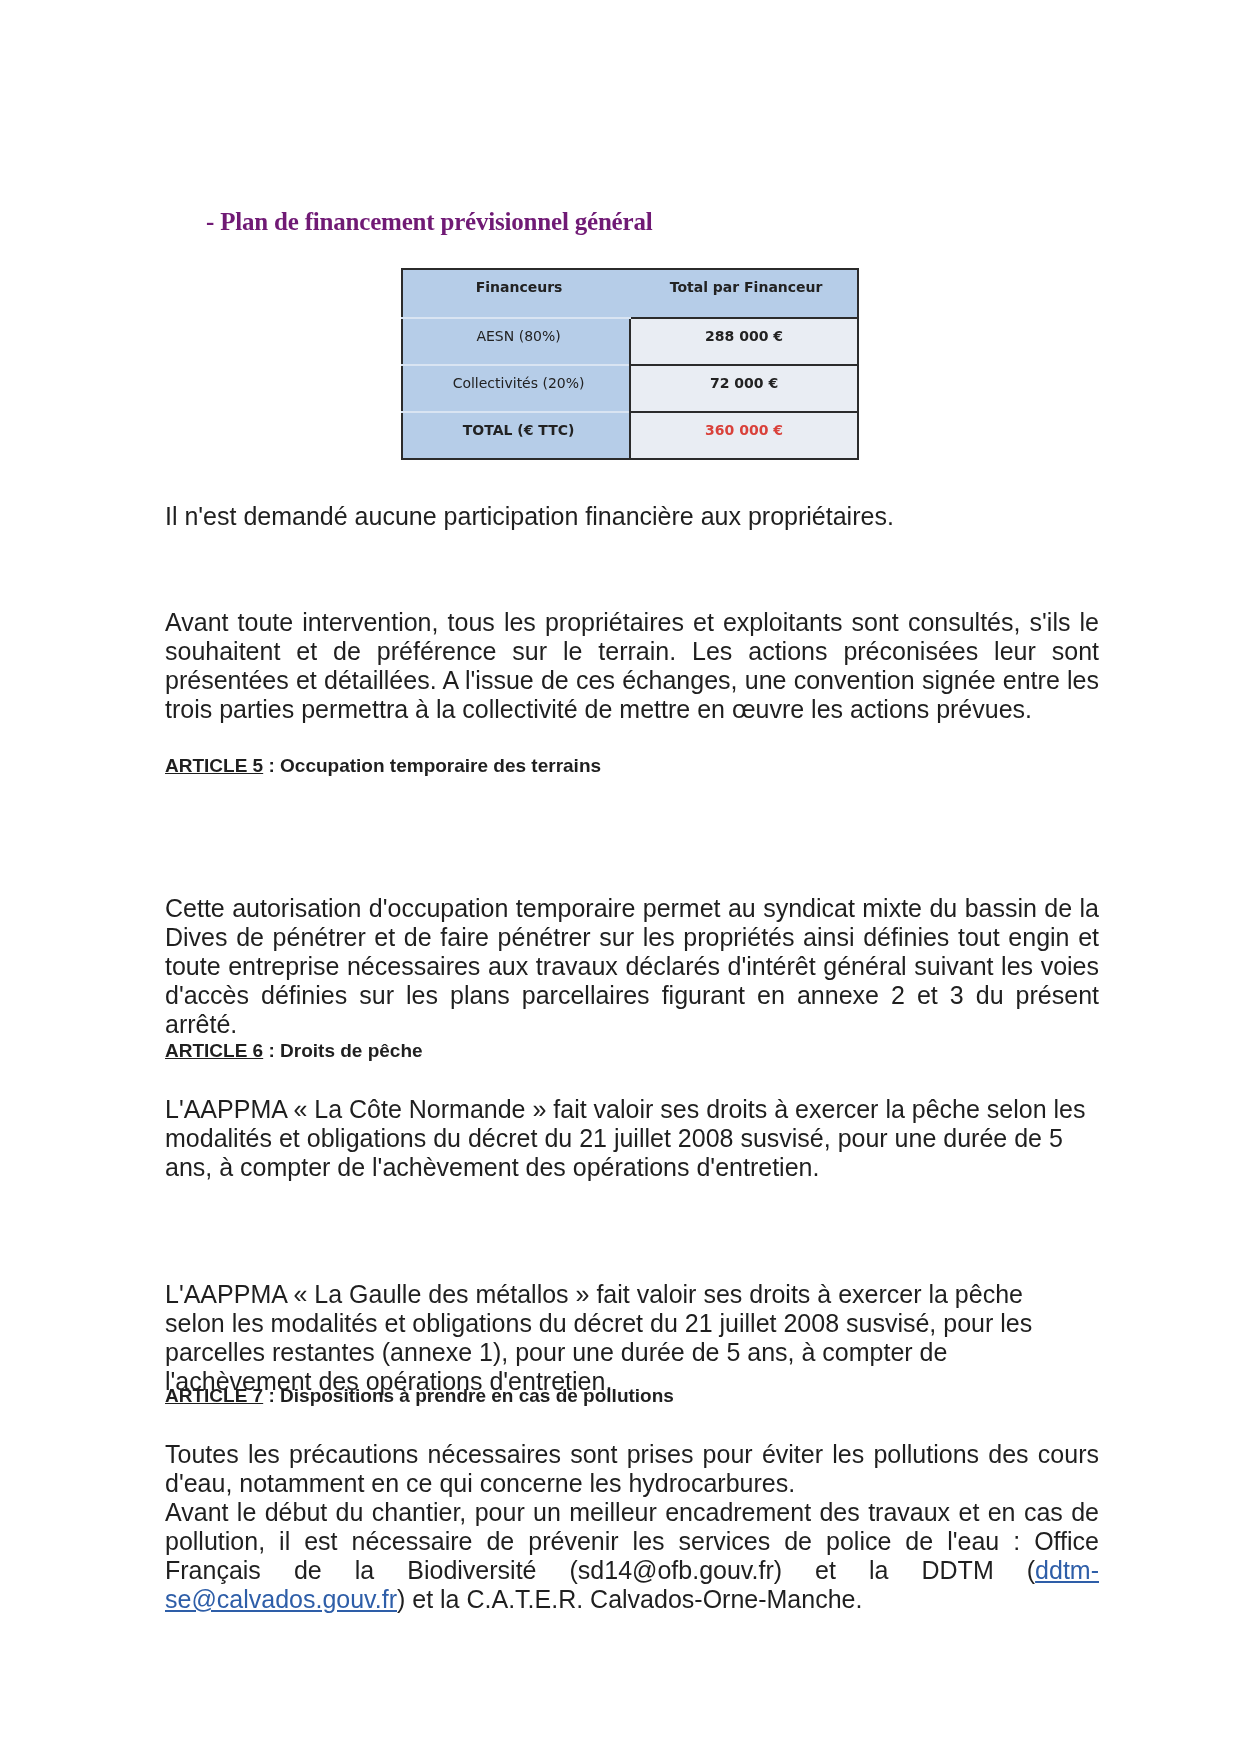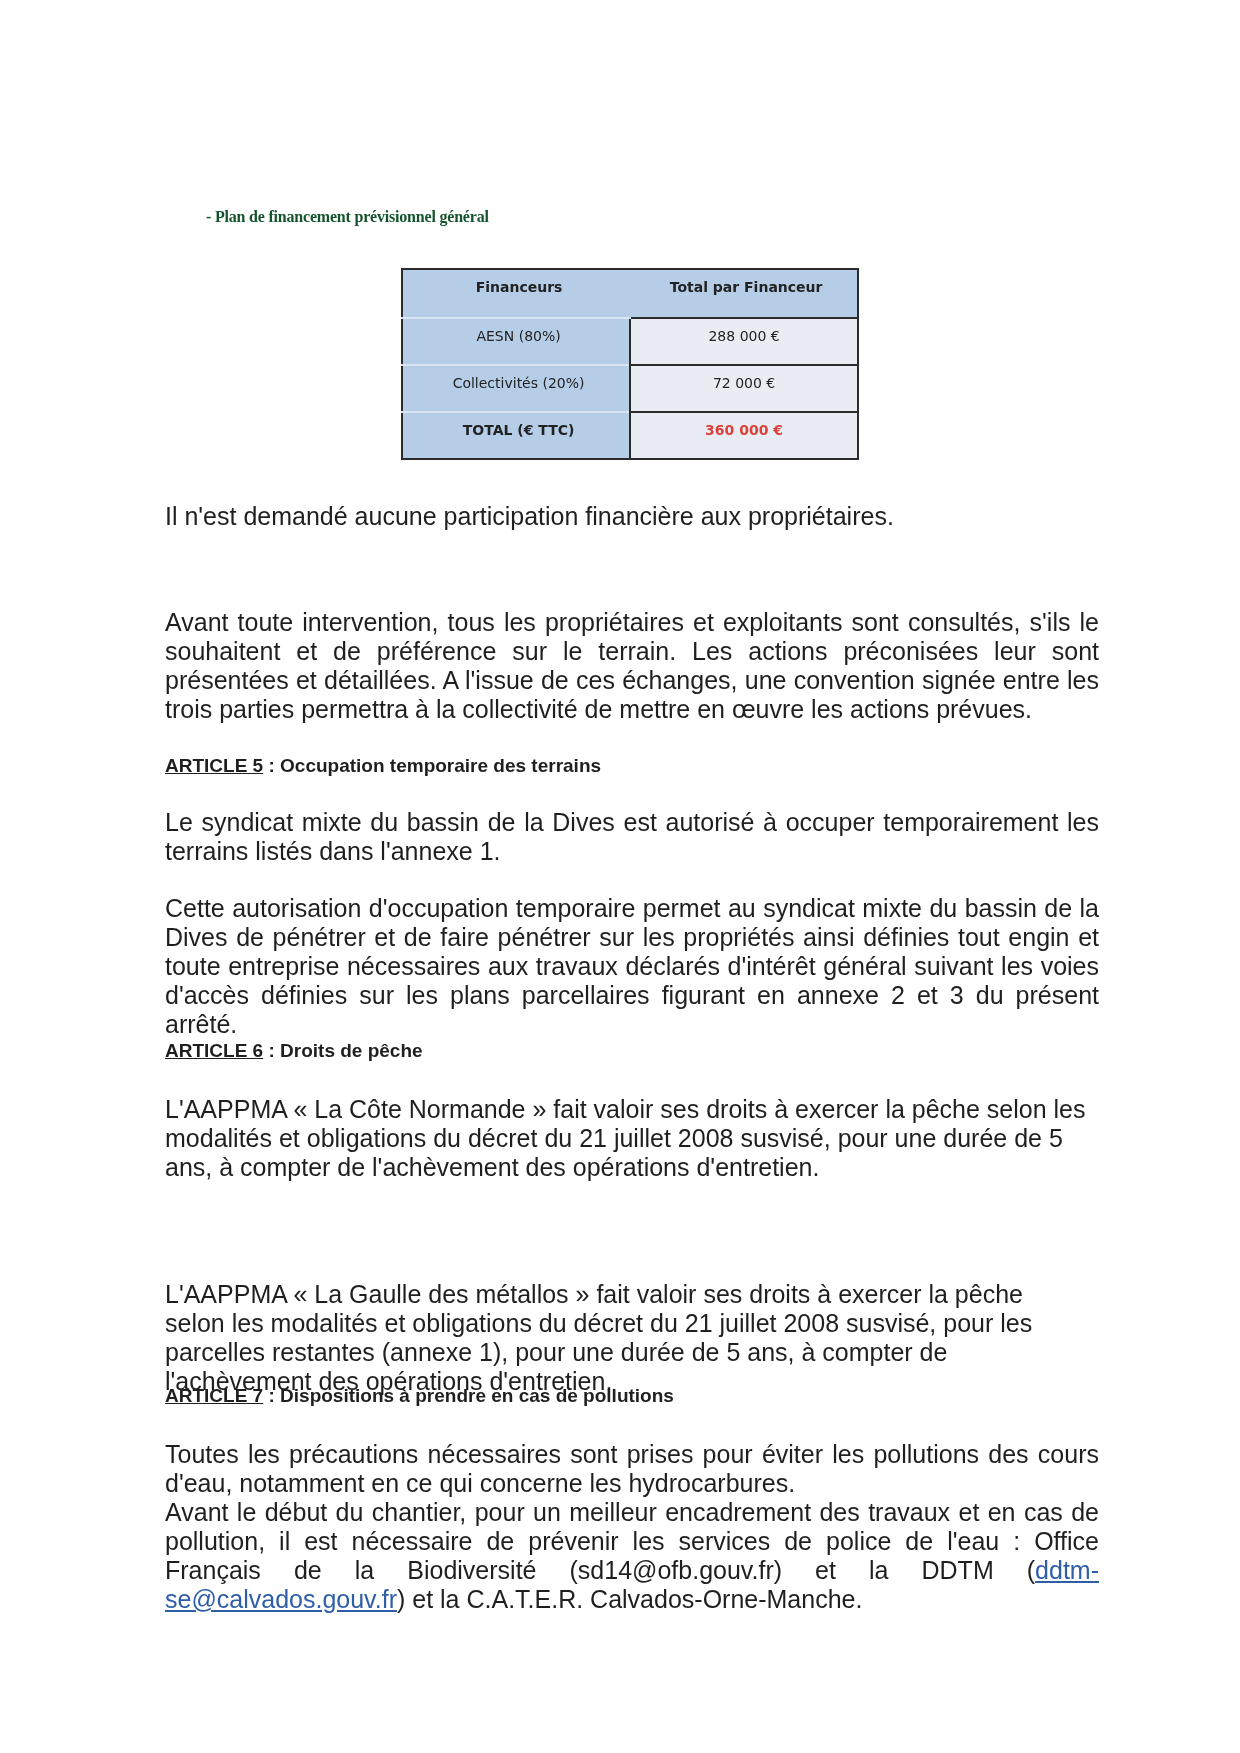--- a/index.html
+++ b/index.html
@@ -5,41 +5,41 @@
     html, body { margin: 0; padding: 0; background: #ffffff; }
     body {
       width: 1240px; height: 1753px; position: relative; overflow: hidden;
       color: #1f1f1f;
       font-family: "Liberation Sans", "DejaVu Sans", sans-serif;
     }
     .page { position: absolute; left: 0; top: 0; width: 1240px; height: 1753px; }
     .section-title {
       position: absolute; left: 206px; top: 208px;
       font-family: "Liberation Serif", "DejaVu Serif", serif;
-      font-weight: bold; font-size: 16px; color: #14532d;
+      font-weight: bold; font-size: 25px; color: #701a75;
       letter-spacing: -0.2px;
     }
     table.fin {
       position: absolute; left: 401px; top: 268px;
       width: 458px; border-collapse: collapse;
       border: 2px solid #2b2b2b;
       font-family: "DejaVu Sans", sans-serif; font-size: 14px; color: #222;
     }
     table.fin td {
       height: 47px; vertical-align: top; text-align: center; padding-top: 9px;
       box-sizing: border-box;
     }
     table.fin td.lbl {
       width: 234px; background: #b6cde8;
       border-top: 2px solid #d9e4f2;
       padding-left: 6px;
     }
     table.fin tr.hdr td { background: #b6cde8; font-weight: bold; border-top: none; height: 49px; }
     table.fin td.val {
-      background: #e9edf3; border-left: 2px solid #2b2b2b; border-top: 2px solid #2b2b2b;
+      background: #e9edf3; border-left: 2px solid #2b2b2b; border-top: 2px solid #2b2b2b; font-weight: bold;
     }
     table.fin tr.total td.lbl { font-weight: bold; }
     table.fin td.val.red { color: #d9413a; font-weight: bold; }
 
     .para {
       position: absolute; left: 165px; width: 934px;
       font-size: 25px; line-height: 29px; color: #1f1f1f;
       text-align: justify;
     }
     .para.left { text-align: left; }
@@ -77,21 +77,20 @@
   </tbody>
     </table>
 
   <div class="para left" style="top:502px;">Il n'est demandé aucune participation financière aux propriétaires.</div>
 
   <div class="para" style="top:608px;">Avant toute intervention, tous les propriétaires et exploitants sont consultés, s'ils le souhaitent et de préférence sur le terrain. Les actions préconisées leur sont présentées et détaillées. A l'issue de ces échanges, une convention signée entre les trois parties permettra à la collectivité de mettre en œuvre les actions prévues.</div>
 
   <div class="heading" style="top:755px;">
     <span class="art">ARTICLE 5</span><span> : Occupation temporaire des terrains</span>
   </div>
-  <div class="para" style="top:808px;">Le syndicat mixte du bassin de la Dives est autorisé à occuper temporairement les terrains listés dans l'annexe 1.</div>
   <div class="para" style="top:894px;">Cette autorisation d'occupation temporaire permet au syndicat mixte du bassin de la Dives de pénétrer et de faire pénétrer sur les propriétés ainsi définies tout engin et toute entreprise nécessaires aux travaux déclarés d'intérêt général suivant les voies d'accès définies sur les plans parcellaires figurant en annexe 2 et 3 du présent arrêté.</div>
 
   <div class="heading" style="top:1040px;">
     <span class="art">ARTICLE 6</span><span> : Droits de pêche</span>
   </div>
   <div class="para left" style="top:1095px; width:940px;">L'AAPPMA « La Côte Normande » fait valoir ses droits à exercer la pêche selon les modalités et obligations du décret du 21 juillet 2008 susvisé, pour une durée de 5 ans, à compter de l'achèvement des opérations d'entretien.</div>
   <div class="para left" style="top:1280px; width:920px;">L'AAPPMA « La Gaulle des métallos » fait valoir ses droits à exercer la pêche selon les modalités et obligations du décret du 21 juillet 2008 susvisé, pour les parcelles restantes (annexe 1), pour une durée de 5 ans, à compter de l'achèvement des opérations d'entretien.</div>
 
   <div class="heading" style="top:1385px;">
     <span class="art">ARTICLE 7</span><span> : Dispositions à prendre en cas de pollutions</span>

